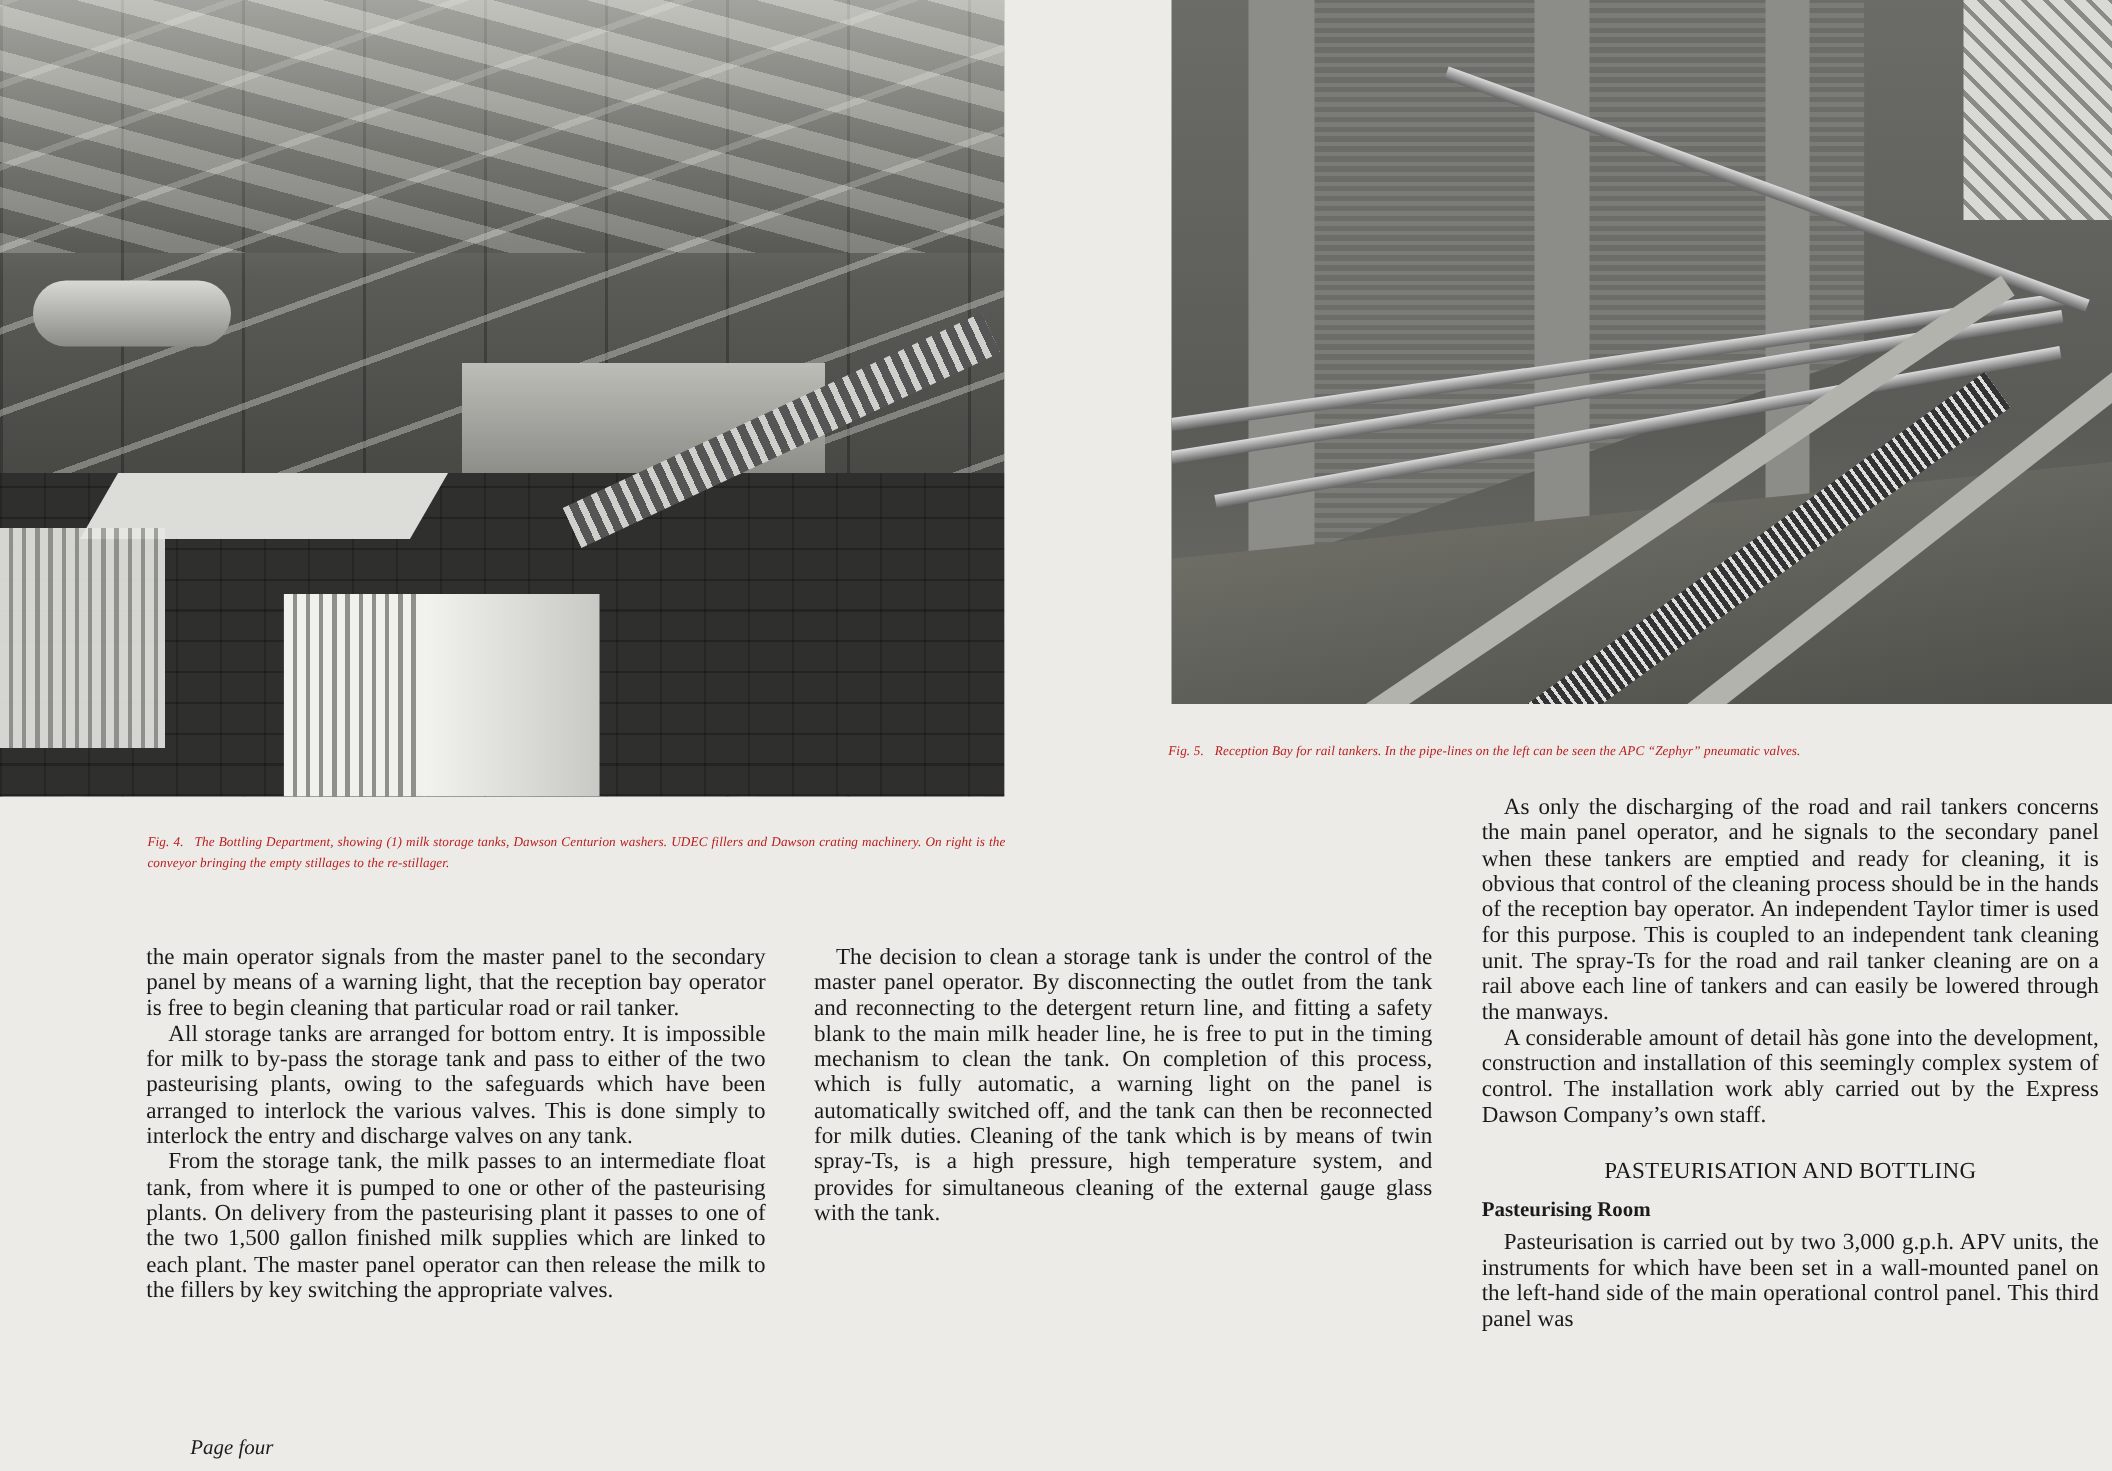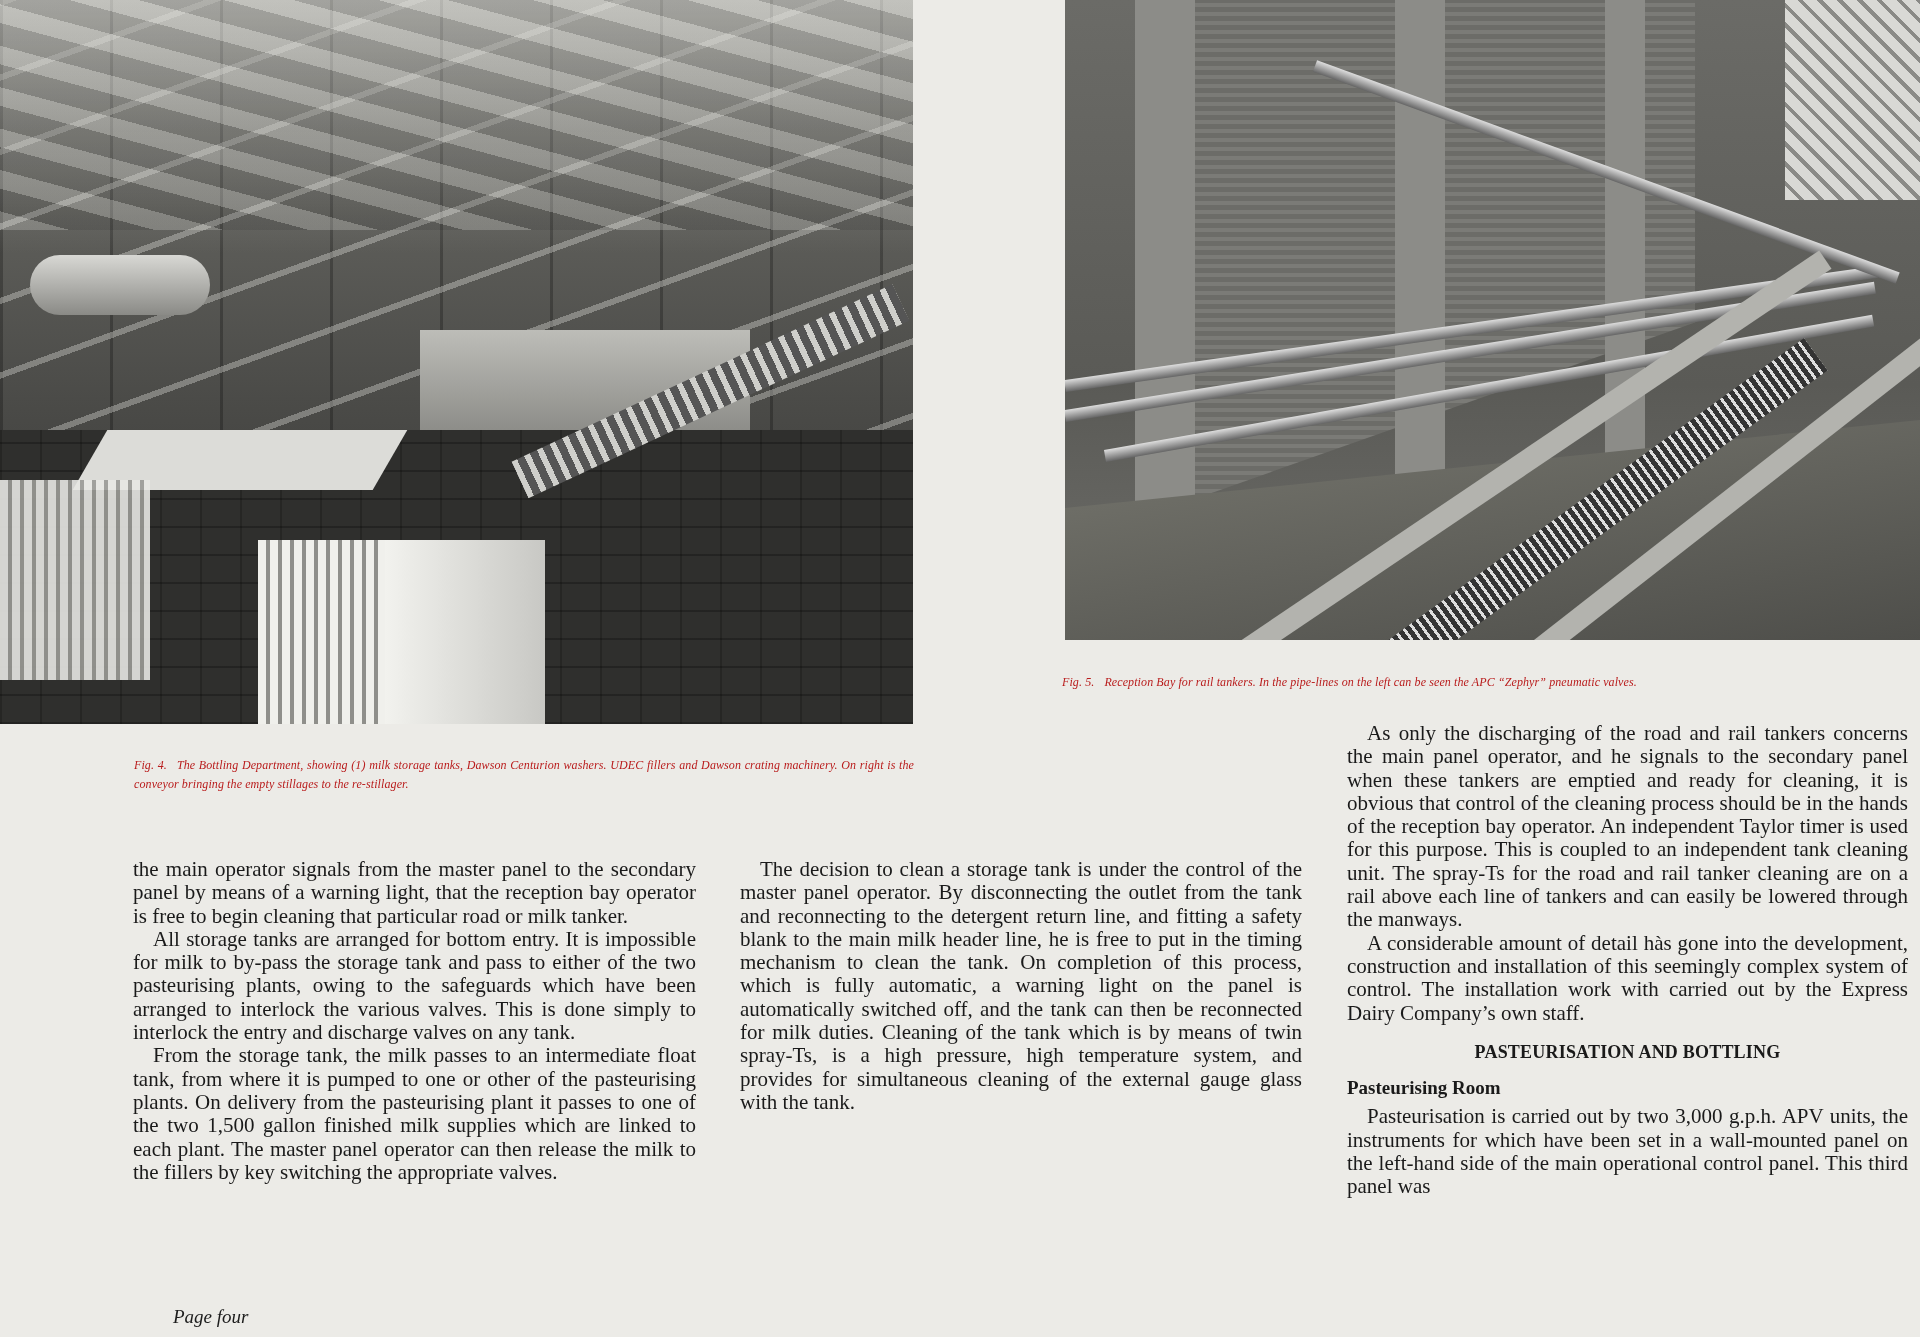--- a/index.html
+++ b/index.html
@@ -120,22 +120,22 @@
     text-align: justify;
     color: #1a1a1a;
   }
   .column p { margin: 0; text-indent: 0; }
   .column p.ind { text-indent: 20px; }
   #col1 { left: 133px; top: 858px; width: 563px; }
   #col2 { left: 740px; top: 858px; width: 562px; }
   #col3 { left: 1347px; top: 722px; width: 561px; }
 
   .section-heading {
-    font-weight: bold; text-align: center; font-size: 18px;
-    margin: 16px 0 12px 0; letter-spacing: 0.2px;
+    font-weight: normal; text-align: center; font-size: 21px;
+    margin: 28px 0 12px 0; letter-spacing: 0.2px;
   }
   .sub-heading {
     font-weight: bold; font-size: 19px; margin: 0 0 6px 0;
     font-family: "Liberation Serif", serif;
   }
   #page-num {
     position: absolute; left: 133px; top: 1306px;
     font-style: italic; font-size: 19px; margin-left: 40px;
   }
 </style>
@@ -172,30 +172,30 @@
 
 <div class="caption" id="cap5">
   <span class="lbl">Fig. 5.</span><span>Reception Bay for rail tankers. In the pipe-lines on the left can be seen the APC “Zephyr” pneumatic valves.</span>
 </div>
 
 <div class="caption" id="cap4">
   <span class="lbl">Fig. 4.</span><span>The Bottling Department, showing (1) milk storage tanks, Dawson Centurion washers. UDEC fillers and Dawson crating machinery. On right is the conveyor bringing the empty stillages to the re-stillager.</span>
 </div>
 
 <div class="column" id="col1">
-  <p>the main operator signals from the master panel to the secondary panel by means of a warning light, that the reception bay operator is free to begin cleaning that particular road or milk tanker.</p>
+  <p>the main operator signals from the master panel to the secondary panel by means of a warning light, that the reception bay operator is free to begin cleaning that particular road or rail tanker.</p>
   <p class="ind">All storage tanks are arranged for bottom entry. It is impossible for milk to by-pass the storage tank and pass to either of the two pasteurising plants, owing to the safeguards which have been arranged to interlock the various valves. This is done simply to interlock the entry and discharge valves on any tank.</p>
   <p class="ind">From the storage tank, the milk passes to an intermediate float tank, from where it is pumped to one or other of the pasteurising plants. On delivery from the pasteurising plant it passes to one of the two 1,500 gallon finished milk supplies which are linked to each plant. The master panel operator can then release the milk to the fillers by key switching the appropriate valves.</p>
 </div>
 
 <div class="column" id="col2">
   <p class="ind">The decision to clean a storage tank is under the control of the master panel operator. By disconnecting the outlet from the tank and reconnecting to the detergent return line, and fitting a safety blank to the main milk header line, he is free to put in the timing mechanism to clean the tank. On completion of this process, which is fully automatic, a warning light on the panel is automatically switched off, and the tank can then be reconnected for milk duties. Cleaning of the tank which is by means of twin spray-Ts, is a high pressure, high temperature system, and provides for simultaneous cleaning of the external gauge glass with the tank.</p>
 </div>
 
 <div class="column" id="col3">
   <p class="ind">As only the discharging of the road and rail tankers concerns the main panel operator, and he signals to the secondary panel when these tankers are emptied and ready for cleaning, it is obvious that control of the cleaning process should be in the hands of the reception bay operator. An independent Taylor timer is used for this purpose. This is coupled to an independent tank cleaning unit. The spray-Ts for the road and rail tanker cleaning are on a rail above each line of tankers and can easily be lowered through the manways.</p>
-  <p class="ind">A considerable amount of detail hàs gone into the development, construction and installation of this seemingly complex system of control. The installation work with carried out by the Express Dairy Company’s own staff.</p>
+  <p class="ind">A considerable amount of detail hàs gone into the development, construction and installation of this seemingly complex system of control. The installation work ably carried out by the Express Dawson Company’s own staff.</p>
   <div class="section-heading">PASTEURISATION AND BOTTLING</div>
   <div class="sub-heading">Pasteurising Room</div>
   <p class="ind">Pasteurisation is carried out by two 3,000 g.p.h. APV units, the instruments for which have been set in a wall-mounted panel on the left-hand side of the main operational control panel. This third panel was</p>
 </div>
 
 <div id="page-num">Page four</div>
 
 </body></html>

